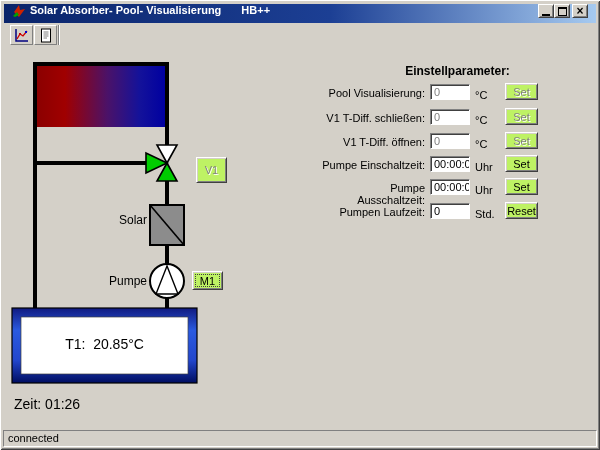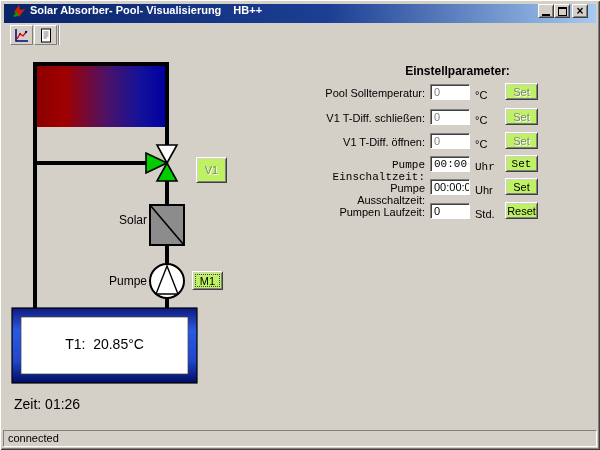--- a/index.html
+++ b/index.html
@@ -8,21 +8,21 @@
 
   .window { position:relative; width:600px; height:450px; background:#d4d0c8; overflow:hidden;
     box-shadow: inset 1px 1px 0 #ffffff, inset -1px -1px 0 #404040, inset 2px 2px 0 #d4d0c8, inset -2px -2px 0 #808080; }
 
   
   .titlebar { position:absolute; left:4px; top:4px; right:4px; height:36px;
     background:linear-gradient(90deg,#0a246a 0%,#1c3f94 55%,#a6caf0 100%);
     display:flex; align-items:flex-start; padding:0 8px; }
   .titlebar .app-icon { width:14px; height:14px; margin-right:4px; flex:0 0 auto; }
   .title-text { color:#fff; font-weight:bold; font-size:11px; white-space:pre; }
-  .title-suffix { color:#fff; font-weight:bold; font-size:11px; margin-left:12px; }
+  .title-suffix { color:#fff; font-weight:bold; font-size:11px; margin-left:20px; }
   .caption-buttons { margin-left:auto; display:flex; align-items:center; gap:0; }
   .cap-btn { width:16px; height:14px; background:#d4d0c8; border:1px solid; border-color:#fff #404040 #404040 #fff;
     box-shadow: inset 1px 1px 0 #d4d0c8, inset -1px -1px 0 #808080;
     display:flex; align-items:center; justify-content:center; cursor:default; position:relative; }
   .cap-btn.close { margin-left:2px; }
   .glyph-min { display:block; width:8px; height:2px; background:#000; margin-top:7px; }
   .glyph-max { display:block; width:9px; height:9px; border:1px solid #000; border-top-width:2px; }
   .glyph-x { font-size:12px; font-weight:bold; line-height:10px; }
 
   
@@ -152,41 +152,41 @@
   <div class="viz-label small-label" style="left:95px; top:274px; width:52px;">Pumpe</div>
   <div class="viz-label temp-label" style="left:21px; top:336px; width:167px; text-align:center;">T1:  20.85°C</div>
   <div class="viz-label temp-label" style="left:14px; top:396px;">Zeit: 01:26</div>
 
   <button class="btn3d disabled" style="left:196px; top:157px; width:31px; height:26px;">V1</button>
   <button class="btn3d focused" style="left:192px; top:271px; width:31px; height:19px;">M1</button>
 
   <div class="settings-header">Einstellparameter:</div>
 
   <div class="param-row" style="top:84px;">
-    <span class="param-label">Pool Solltemperatur:</span>
+    <span class="param-label">Pool Visualisierung:</span>
     <input class="param-field dim" type="text" value="0" style="">
     <span class="param-unit">°C</span>
     <button class="btn3d param-btn disabled">Set</button>
   </div>
 
   <div class="param-row" style="top:109px;">
     <span class="param-label">V1 T-Diff. schließen:</span>
     <input class="param-field dim" type="text" value="0" style="">
     <span class="param-unit">°C</span>
     <button class="btn3d param-btn disabled">Set</button>
   </div>
 
   <div class="param-row" style="top:133px;">
     <span class="param-label">V1 T-Diff. öffnen:</span>
     <input class="param-field dim" type="text" value="0" style="">
     <span class="param-unit">°C</span>
     <button class="btn3d param-btn disabled">Set</button>
   </div>
 
-  <div class="param-row" style="top:156px;font-family:Liberation Mono, monospace;">
+  <div class="param-row" style="top:156px;">
     <span class="param-label">Pumpe Einschaltzeit:</span>
     <input class="param-field" type="text" value="00:00:00" style="">
     <span class="param-unit">Uhr</span>
     <button class="btn3d param-btn">Set</button>
   </div>
 
   <div class="param-row" style="top:179px;">
     <span class="param-label">Pumpe Ausschaltzeit:</span>
     <input class="param-field" type="text" value="00:00:00" style="">
     <span class="param-unit">Uhr</span>

